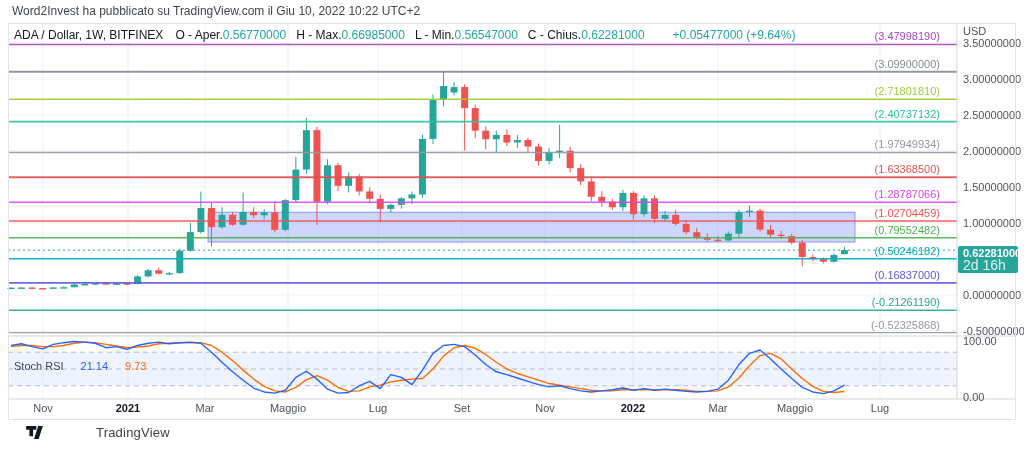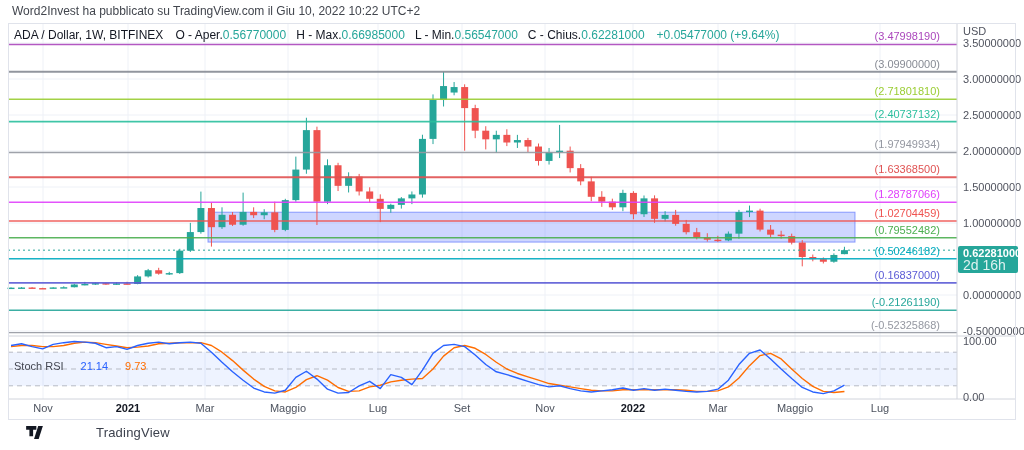--- a/index.html
+++ b/index.html
@@ -9,21 +9,21 @@
               font-size:12px;color:#42464e;white-space:nowrap;}
   #chart-svg{position:absolute;left:0;top:0;}
   svg text{font-family:"Liberation Sans",sans-serif;}
   .chart-frame{position:absolute;left:8px;top:23px;width:1006px;height:395px;
                border:1px solid #e0e3eb;pointer-events:none;}
   .title-bar{position:absolute;left:14px;top:28px;height:16px;display:flex;align-items:flex-start;
              font-size:12px;color:#131722;white-space:nowrap;}
   .title-bar .sym{margin-right:12px;}
   .title-bar .pair{margin-right:10px;}
   .title-bar .val{color:#26a69a;}
-  .title-bar .chg{color:#26a69a;margin-left:2px;}
+  .title-bar .chg{color:#26a69a;margin-left:18px;}
   .usd-label{position:absolute;left:963px;top:25px;font-size:11px;color:#50535e;}
   .price-badge{position:absolute;left:958px;top:246px;width:60px;height:27px;background:#26a69a;
                border-radius:2px;color:#fff;padding:1px 0 0 5px;box-sizing:border-box;}
   .price-badge .p{font-size:11px;font-weight:700;line-height:13px;}
   .price-badge .cd{font-size:14px;line-height:10px;color:rgba(255,255,255,0.85);}
   .stoch-label{position:absolute;left:14px;top:360px;font-size:11px;display:flex;gap:17px;}
   .stoch-label .n{color:#434651;}
   .stoch-label .k{color:#2962ff;}
   .stoch-label .d{color:#ff6d00;}
   .watermark{position:absolute;left:26px;top:425px;display:flex;align-items:center;gap:6px;}

